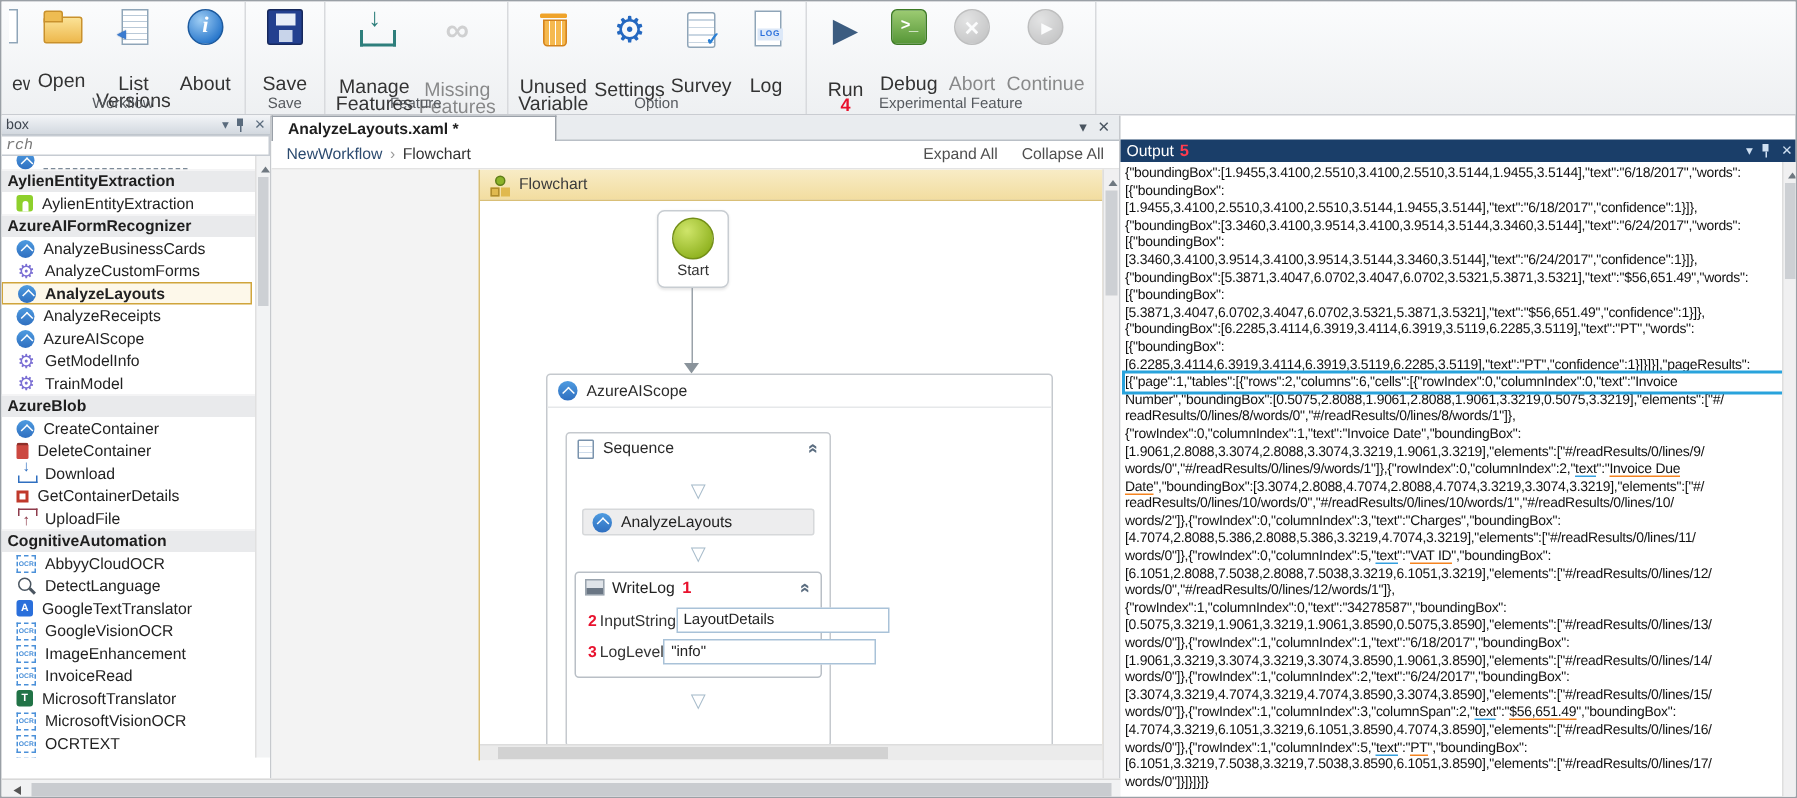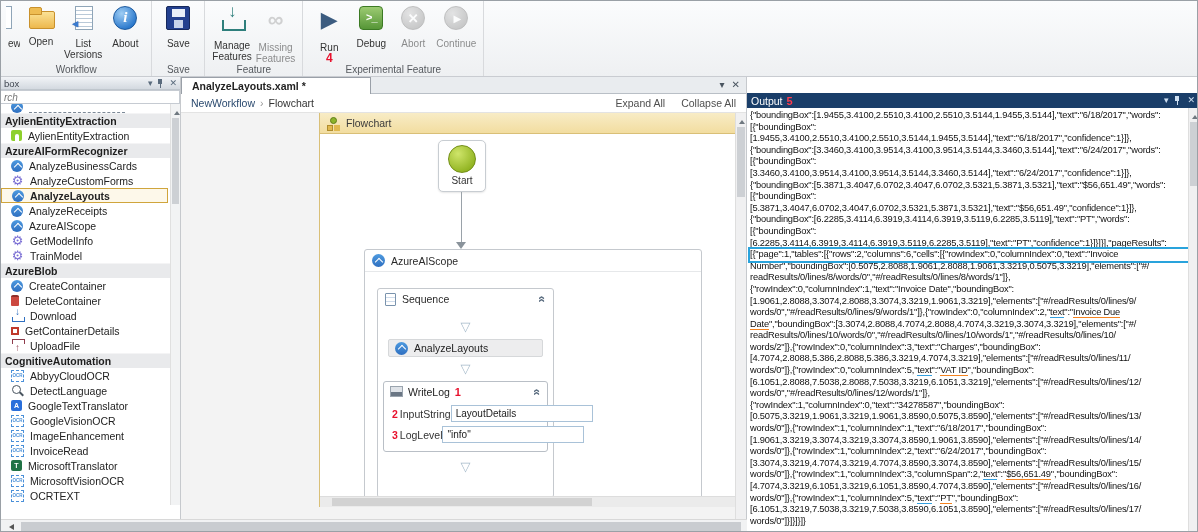--- a/index.html
+++ b/index.html
@@ -10,21 +10,21 @@
   .ribbon { position:absolute; left:0; top:0; width:1198px; height:76px;
     background:linear-gradient(#fbfcfd,#eef0f2); border-bottom:1px solid #c9ccd1; display:flex; }
   .rgroup { position:relative; display:flex; flex-direction:column; border-right:1px solid #d8dadd; padding:1px 5px 14px; }
   .rbtns { display:flex; flex:1; align-items:flex-start; }
   .glabel { position:absolute; bottom:1px; left:0; right:0; text-align:center; font-size:10px; color:#55595e; white-space:nowrap; }
   .rbtn { display:flex; flex-direction:column; align-items:center; min-width:42px; padding:2px 2px; border-radius:3px; cursor:default; }
   .rbtn.partial { min-width:14px; width:14px; overflow:hidden; align-items:flex-start; }
   .rbtn.partial .ricon { margin-left:-16px; }
   .rbtn.disabled { filter:grayscale(1); opacity:.55; }
   .ricon { height:28px; width:30px; display:flex; align-items:center; justify-content:center; margin-top:2px; position:relative; }
-  .rlabel { font-size:10px; line-height:11px; color:#333; text-align:center; white-space:pre-line; margin-top:8px; }
+  .rlabel { font-size:13px; line-height:11px; color:#333; text-align:center; white-space:pre-line; margin-top:20px; }
   .rannot { color:#e8112d; font-weight:bold; font-size:12px; line-height:11px; }
   .rspacer { flex:1; }
 
   
   .i-new-file-icon{width:20px;height:24px;position:relative;}
   .i-new-file-icon::before{content:"";position:absolute;left:2px;top:0;width:16px;height:21px;background:#fff;border:1px solid #8fa5b8;}
   .i-new-file-icon::after{content:"+";position:absolute;left:-2px;bottom:-2px;width:11px;height:11px;border-radius:50%;background:#6fbf3a;color:#fff;font-size:10px;line-height:11px;text-align:center;font-weight:bold;}
   .i-open-folder-icon{width:26px;height:22px;position:relative;}
   .i-open-folder-icon::after{content:"";position:absolute;left:1px;top:1px;width:11px;height:6px;background:#eebc52;border:1px solid #c9912c;border-radius:2px 2px 0 0;}
   .i-open-folder-icon::before{content:"";position:absolute;left:1px;top:5px;width:24px;height:16px;background:linear-gradient(#fbe296,#edb84d);border:1px solid #c9912c;border-radius:2px;}
@@ -59,21 +59,21 @@
   .i-abort-icon::before{content:"✕";position:absolute;left:0;right:0;top:4px;text-align:center;color:#fff;font-weight:bold;font-size:13px;}
   .i-continue-icon::before{content:"▶";position:absolute;left:2px;right:0;top:6px;text-align:center;color:#fff;font-size:10px;}
   .i-form-builder-icon{color:#2b3fd4;font-weight:bold;}
   .i-form-builder-icon::before{content:"□□\A□□";white-space:pre;font-size:11px;line-height:10px;letter-spacing:1px;}
 
   
   .toolbox { position:absolute; left:0; top:76px; width:180px; height:442px; background:#fff; border-right:1px solid #c6c9cd; }
   .tb-header { height:13px; background:linear-gradient(#f2f4f7,#d3d9e0); border-bottom:1px solid #bfc6cd; display:flex; align-items:center; padding:0 3px;gap:36px; }
   .tb-title { font-size:9.5px; color:#3f4650; flex:1; }
   .tb-hicons { display:flex; gap:5px; align-items:center; color:#5a6b7d; }
-  .tb-search { display:block; width:100%; height:14px; border:1px solid #c6cbd2; border-left:none; font-size:10px; font-style:italic; color:#777; padding:0 3px; outline:none; font-family:Liberation Sans, sans-serif; }
+  .tb-search { display:block; width:100%; height:14px; border:1px solid #c6cbd2; border-left:none; font-size:10px; font-style:italic; color:#777; padding:0 3px; outline:none; font-family:Liberation Mono, monospace; }
   .tb-list { position:absolute; left:0; top:27px; right:10px; bottom:14px; overflow:hidden; }
   .tb-cat { height:15px; background:#e9eaec; border-top:1px solid #f4f4f5; font-size:10.5px; font-weight:bold; color:#1e1e1e; padding:1px 0 0 4px; white-space:nowrap; }
   .tb-item { height:15px; display:flex; align-items:center; gap:6px; padding-left:10px; font-size:10.5px; color:#222; white-space:nowrap; }
   .tb-item.selected { font-weight:bold; border:1px solid #d0a53c; background:#fdf8ea; margin-right:2px; }
   .tb-item.partial { height:9px; overflow:hidden; align-items:flex-end; }
   .tb-item.partial .tb-ilabel { border-bottom:1px dashed #7d8si; border-bottom:1px dashed #7d8a98; width:96px; height:5px; }
   .tb-vscroll { position:absolute; right:0; top:27px; width:10px; bottom:14px; background:#f2f3f4; border-left:1px solid #e0e0e0; }
   .tb-vthumb { position:absolute; left:1px; right:1px; top:14px; height:86px; background:#cdd0d4; }
 
   
@@ -240,20 +240,46 @@
 
       </div>
           <div class="rbtn disabled">
         <span class="ricon i-missing-features-icon"></span>
         <span class="rlabel">Missing
 Features</span>
 
       </div>
         </div>
         <div class="glabel">Feature</div>
+      </div>
+      <div class="rgroup">
+        <div class="rbtns">
+          <div class="rbtn">
+        <span class="ricon i-unused-variable-icon"></span>
+        <span class="rlabel">Unused
+Variable</span>
+
+      </div>
+          <div class="rbtn">
+        <span class="ricon i-settings-icon"></span>
+        <span class="rlabel">Settings</span>
+
+      </div>
+          <div class="rbtn">
+        <span class="ricon i-survey-icon"></span>
+        <span class="rlabel">Survey</span>
+
+      </div>
+          <div class="rbtn">
+        <span class="ricon i-log-icon"></span>
+        <span class="rlabel">Log</span>
+
+      </div>
+        </div>
+        <div class="glabel">Option</div>
       </div>
       <div class="rgroup">
         <div class="rbtns">
           <div class="rbtn">
         <span class="ricon i-run-icon"></span>
         <span class="rlabel">Run</span>
         <span class="rannot">4</span>
       </div>
           <div class="rbtn">
         <span class="ricon i-debug-icon"></span>

